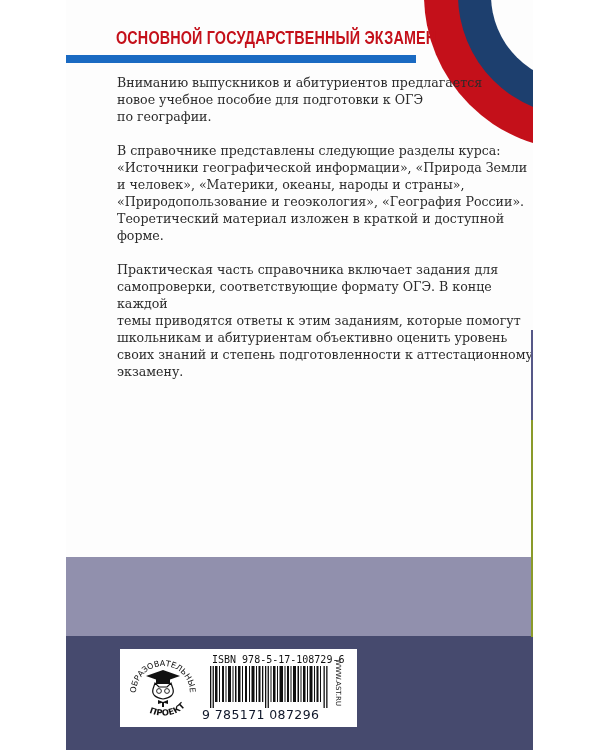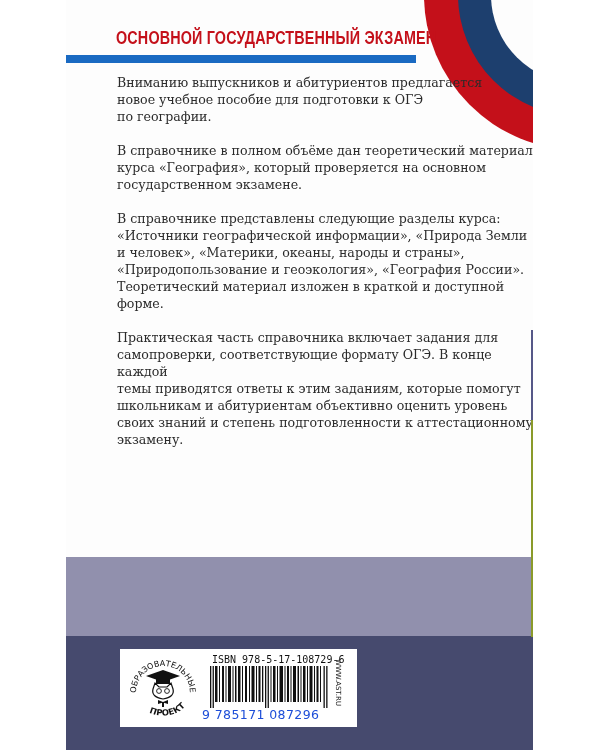--- a/index.html
+++ b/index.html
@@ -72,21 +72,21 @@
     position: absolute; left: 92px; top: 5px;
     font-family: "DejaVu Sans Mono", "Liberation Mono", monospace;
     font-size: 10px; color: #111; white-space: nowrap;
   }
   .barcode {
     position: absolute; left: 90px; top: 17px; width: 118px; height: 42px;
   }
   .barcode-digits {
     position: absolute; left: 82px; top: 58px;
     font-family: "DejaVu Sans", "Liberation Sans", sans-serif;
-    font-size: 12.5px; letter-spacing: 0.4px; color: #1d4ed8; white-space: nowrap;
+    font-size: 12.5px; letter-spacing: 0.4px; color: #0f172a; white-space: nowrap;
   }
   .site {
     position: absolute; left: 214px; top: 10px;
     font-family: "DejaVu Sans", "Liberation Sans", sans-serif;
     font-size: 7px; color: #222;
     writing-mode: vertical-rl; white-space: nowrap;
   }
 </style>
 </head>
 <body>
@@ -98,23 +98,20 @@
     <div class="arc-white"></div>
   </div>
 
   <div class="series-title">ОСНОВНОЙ ГОСУДАРСТВЕННЫЙ ЭКЗАМЕН</div>
   <div class="title-bar"></div>
 
   <div class="body-text">
     <p class="para">Вниманию выпускников и абитуриентов предлагается
 новое учебное пособие для подготовки к ОГЭ
 по географии.</p>
-    <p class="para">В справочнике в полном объёме дан теоретический материал
-курса «География», который проверяется на основном
-государственном экзамене.</p>
     <p class="para">В справочнике представлены следующие разделы курса:
 «Источники географической информации», «Природа Земли
 и человек», «Материки, океаны, народы и страны»,
 «Природопользование и геоэкология», «География России».
 Теоретический материал изложен в краткой и доступной
 форме.</p>
     <p class="para">Практическая часть справочника включает задания для
 самопроверки, соответствующие формату ОГЭ. В конце каждой
 темы приводятся ответы к этим заданиям, которые помогут
 школьникам и абитуриентам объективно оценить уровень

